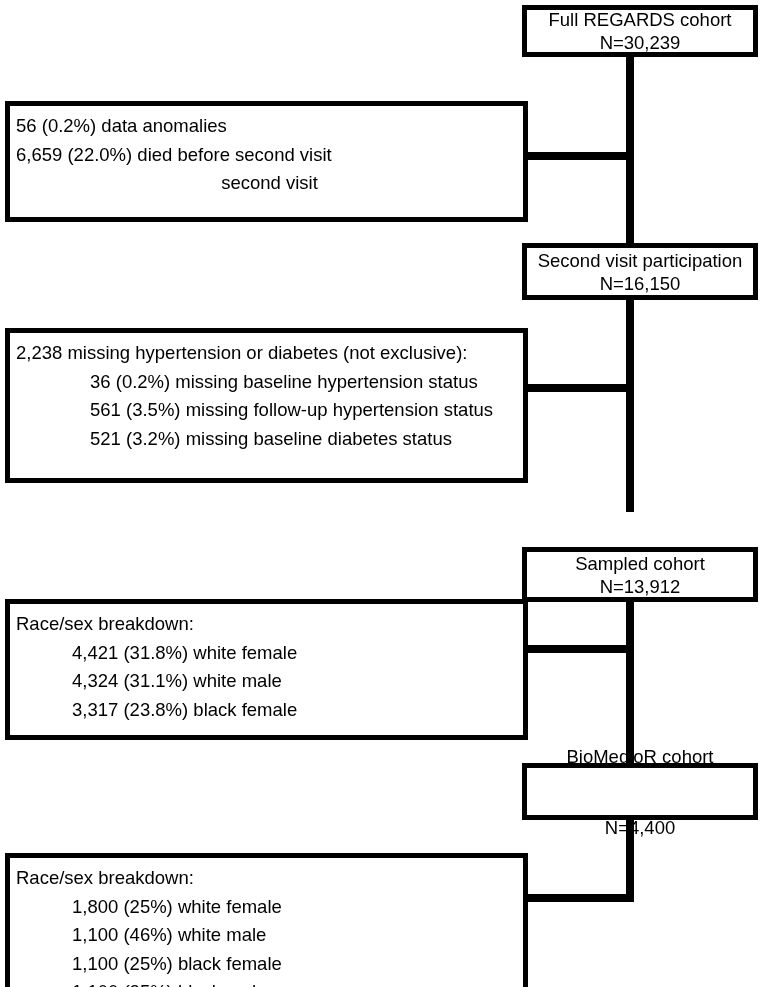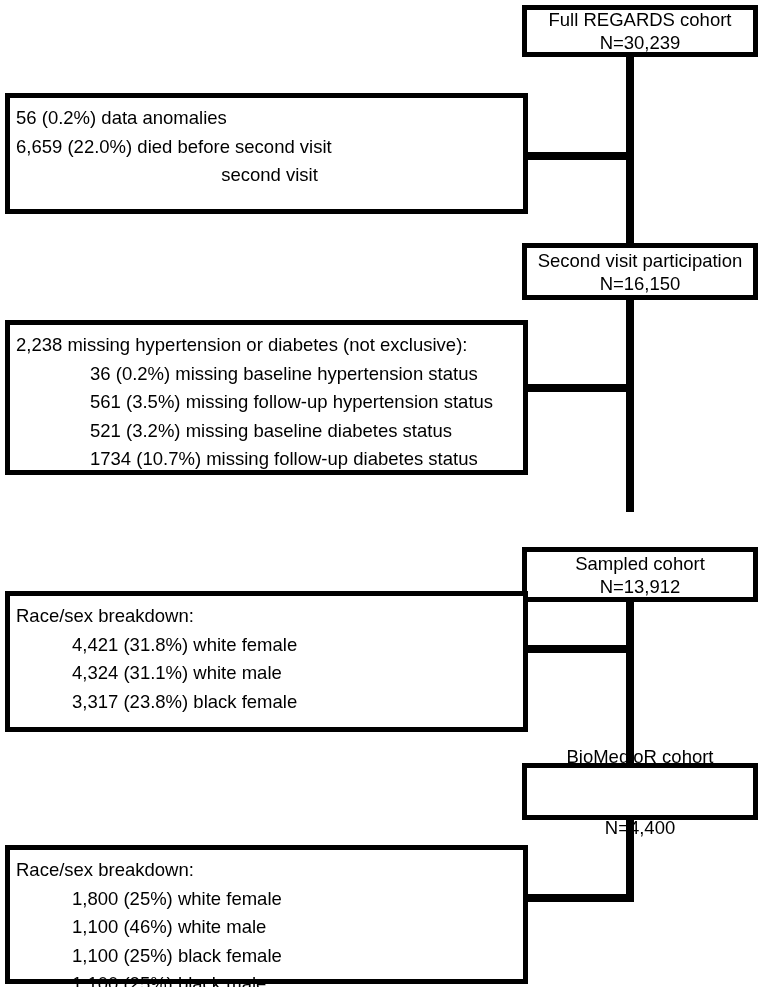--- a/index.html
+++ b/index.html
@@ -33,20 +33,21 @@
     justify-content: center;
     align-items: center;
   }
   .node-main .line {
     font-size: 18.5px;
     line-height: 23px;
     white-space: nowrap;
   }
   .node-excl {
     padding: 6px 0 6px 6px;
+    margin-top: 8px;
   }
   .node-excl .line {
     font-size: 18.5px;
     line-height: 28.5px;
     white-space: nowrap;
     text-align: left;
   }
   .node-excl .line.indent  { padding-left: 56px; }
   .node-excl .line.indent2 { padding-left: 74px; }
   .node-excl .line.center  { text-align: center; padding-left: 0; }
@@ -88,21 +89,20 @@
   <div class="node node-main" style="left:522px; top:243px; width:236px; height:57px;">
     <div class="line">Second visit participation</div>
     <div class="line">N=16,150</div>
   </div>
 
   <div class="node node-excl" style="left:5px; top:320px; width:523px; height:155px;">
     <div class="line">2,238 missing hypertension or diabetes (not exclusive):</div>
     <div class="line indent2">36 (0.2%) missing baseline hypertension status</div>
     <div class="line indent2">561 (3.5%) missing follow-up hypertension status</div>
     <div class="line indent2">521 (3.2%) missing baseline diabetes status</div>
-    <div class="line indent2">1734 (10.7%) missing follow-up diabetes status</div>
   </div>
 
   <div class="node node-main" style="left:522px; top:507px; width:236px; height:55px;margin-top:40px;">
     <div class="line">Sampled cohort</div>
     <div class="line">N=13,912</div>
   </div>
 
   <div class="node node-excl" style="left:5px; top:591px; width:523px; height:141px;">
     <div class="line">Race/sex breakdown:</div>
     <div class="line indent">4,421 (31.8%) white female</div>

